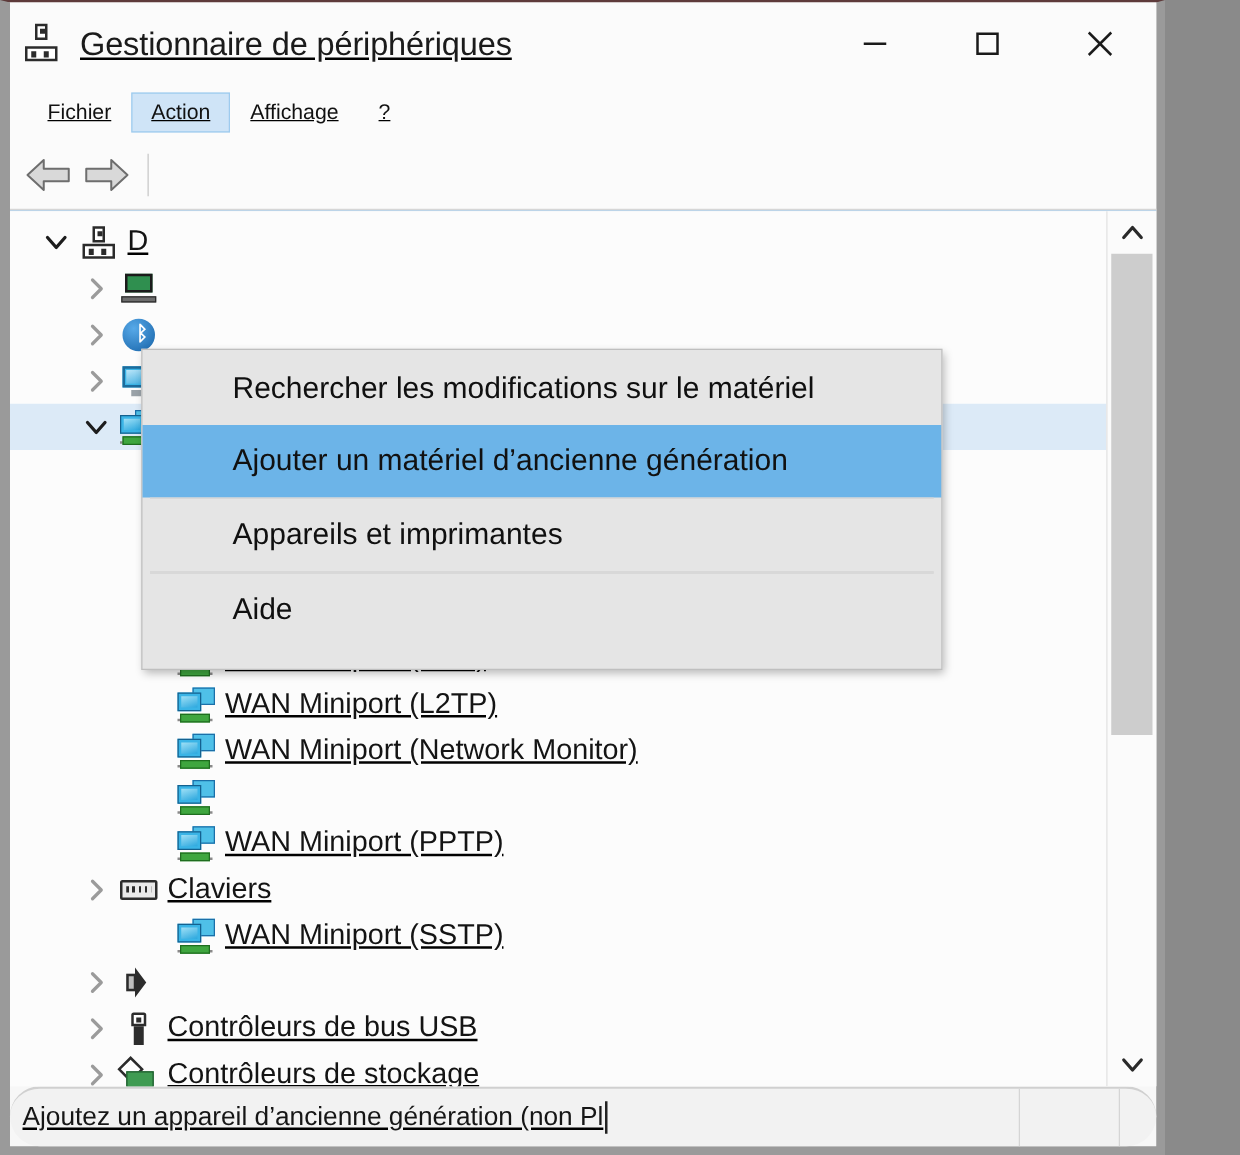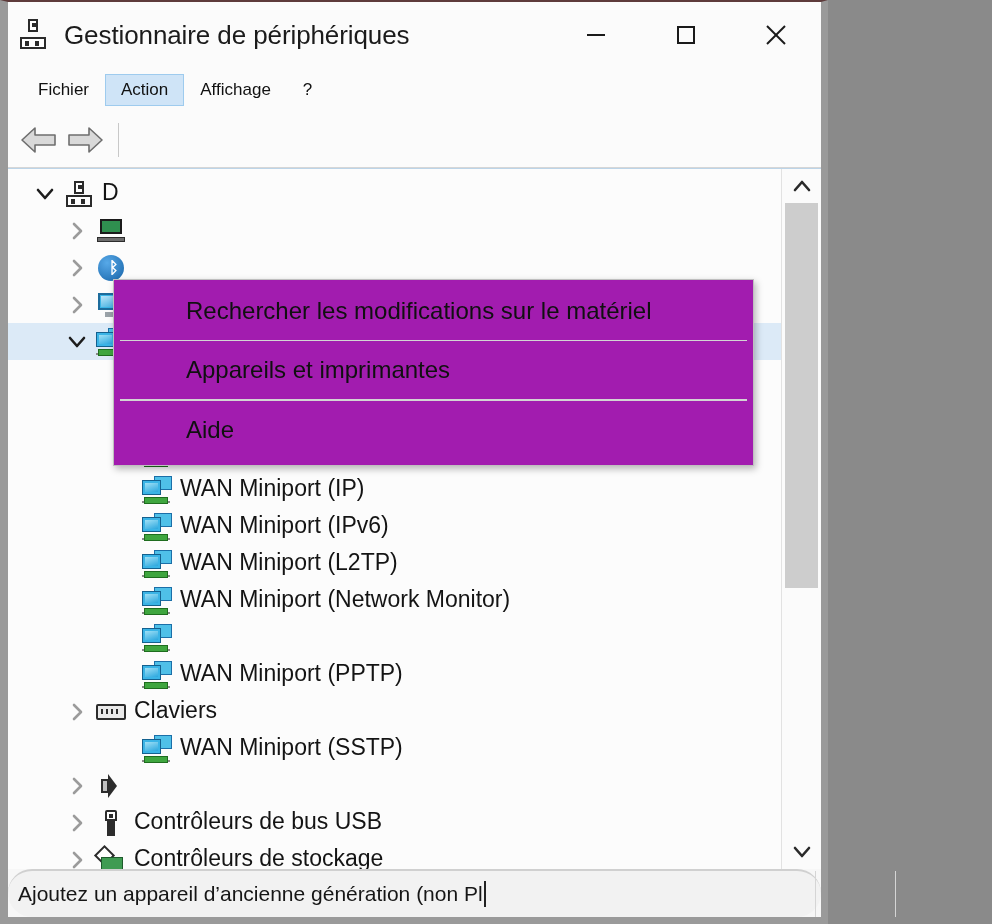--- a/index.html
+++ b/index.html
@@ -8,27 +8,27 @@
     width: 992px; height: 924px;
     overflow: hidden;
     background: #8a8a8a;
     font-family: "Liberation Sans", "DejaVu Sans", sans-serif;
   }
 
   
   .window {
     position: absolute;
     left: 0; top: 0;
-    width: 828px; height: 924px;
+    width: 932px; height: 924px;
     background: #f7f7f7;
     border-left: 8px solid #9a9a9a;
     border-right: 7px solid #9a9a9a;
     border-bottom: 7px solid #9a9a9a;
     border-top: 2px solid #5e3b3b;
-    display: flex; flex-direction: column;
+    display: flex; flex-direction: column; text-decoration: underline;
   }
 
   
   .titlebar {
     height: 66px;
     background: #fbfbfb;
     display: flex; align-items: center;
     flex: 0 0 auto;
     position: relative;
   }
@@ -194,25 +194,25 @@
     width: 2px; height: 26px;
     background: #222;
     margin-left: 1px;
   }
 
   
   .dropdown {
     position: absolute;
     left: 105px; top: 110px;
     width: 641px;
-    background: #a21caf;
+    background: #e5e5e5;
     border: 1px solid #bfbfbf;
     box-shadow: 2px 3px 7px rgba(0,0,0,0.28);
     z-index: 50;
-    padding: 2px 0 6px 0;
+    padding: 2px 0 18px 0;
   }
   .dd-item {
     height: 58px;
     display: flex; align-items: center;
     padding-left: 72px;
     font-size: 24px;
     color: #101010;
     white-space: nowrap;
     cursor: default;
   }
@@ -665,20 +665,21 @@
       </div>
       <div class="sb-arrow bottom">
         <svg width="22" height="14" viewBox="0 0 22 14">
           <path d="M4 3 L11 11 L18 3" fill="none" stroke="#2a2a2a" stroke-width="2.6" stroke-linecap="round" stroke-linejoin="round"></path>
         </svg>
       </div>
     </div>
 
     <div class="dropdown">
       <div class="dd-item">Rechercher les modifications sur le matériel</div>
+      <div class="dd-item highlight">Ajouter un matériel d’ancienne génération</div>
       <div class="dd-sep"></div>
       <div class="dd-item">Appareils et imprimantes</div>
       <div class="dd-sep"></div>
       <div class="dd-sep"></div>
       <div class="dd-item">Aide</div>
     </div>
 
   </div>
 
   <div class="statusbar">

